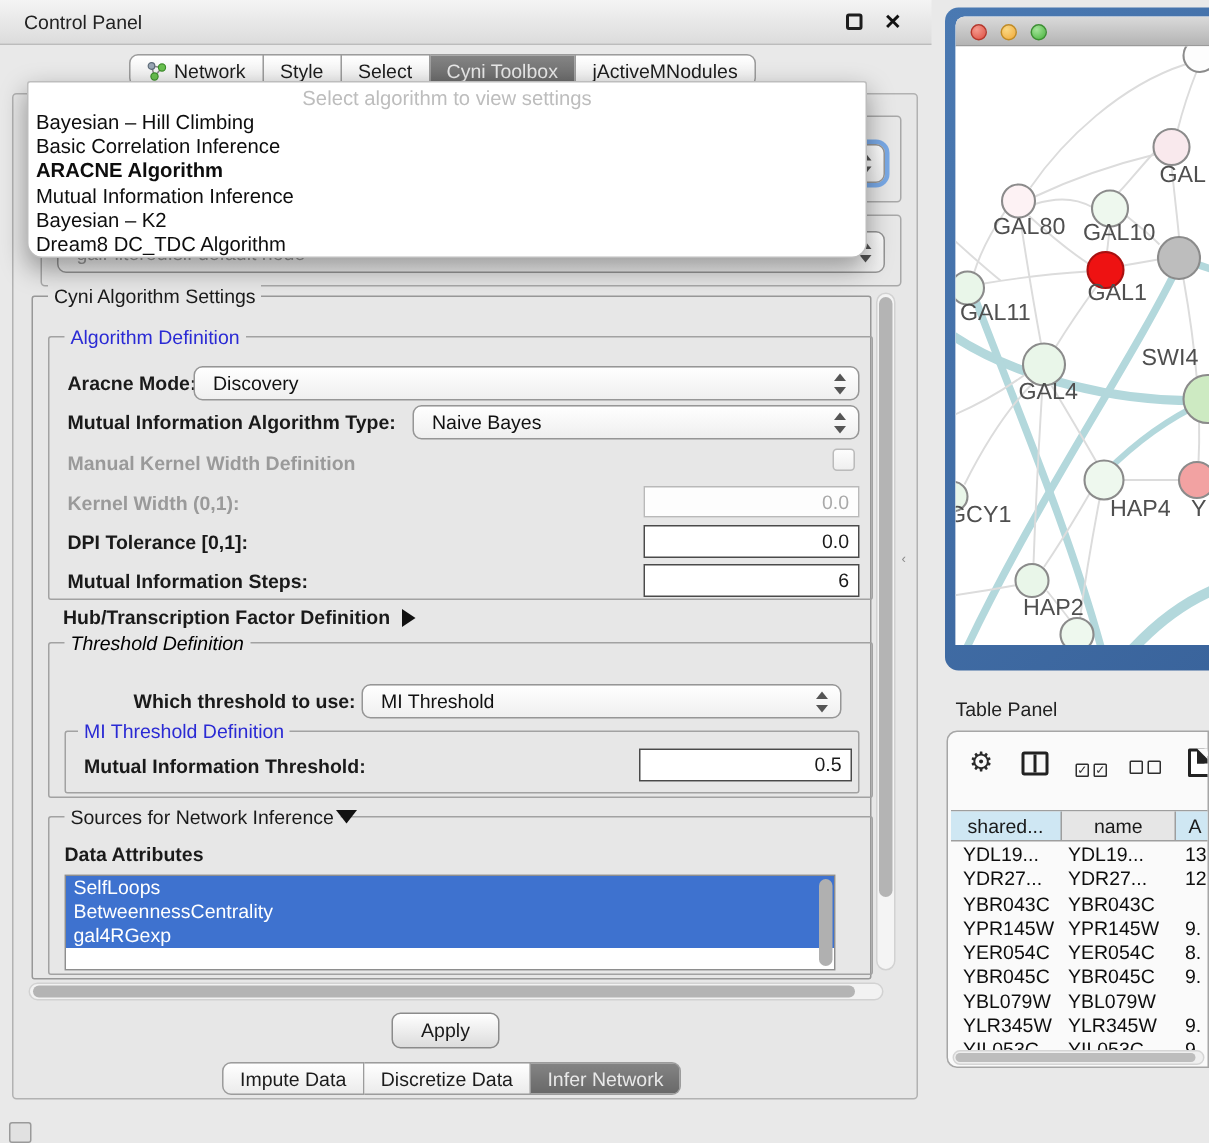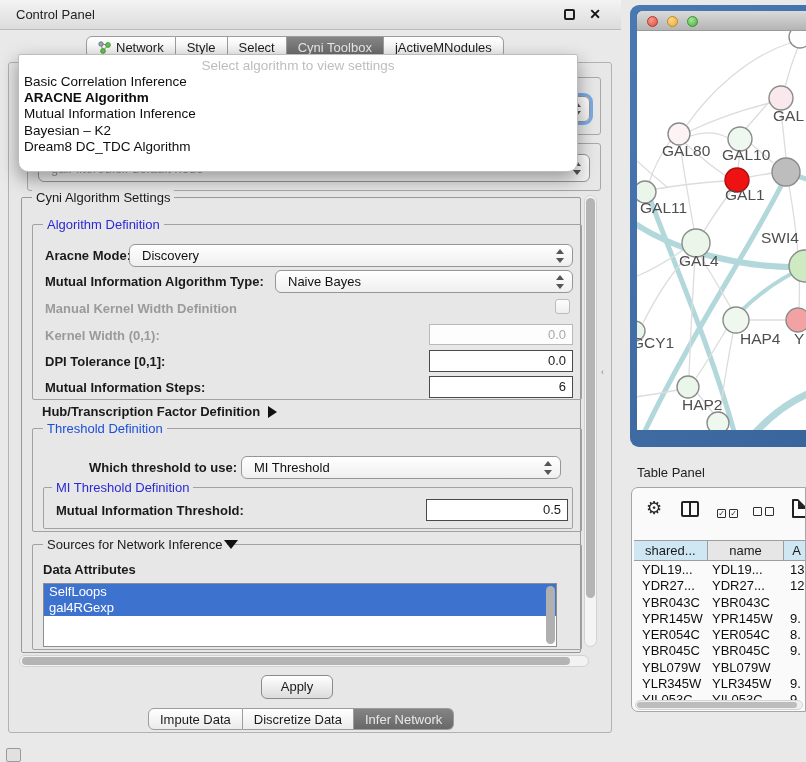--- a/index.html
+++ b/index.html
@@ -58,21 +58,21 @@
   .vsb { position:absolute; left:565px; top:6px; width:13px; height:452px;
          background:#f4f4f4; border:1px solid #d2d2d2; border-radius:7px; }
   .vsb .thumb { position:absolute; left:1px; top:2px; width:9px; height:400px; background:#b4b4b4; border-radius:5px; }
   .hsb { position:absolute; left:0; top:466px; width:570px; height:12px;
          background:#f2f2f2; border:1px solid #d2d2d2; border-radius:7px; }
   .hsb .thumb { position:absolute; left:2px; top:1px; width:548px; height:8px; background:#b4b4b4; border-radius:4px; }
 
   .fs { position:absolute; border:1px solid #a2a2a2; border-radius:2px; }
   .legend { position:absolute; top:-8px; left:10px; background:#e7e7e7; padding:0 4px; font-size:13px; }
   .legend.blue { color:#2a2ad4; }
-  .legend.green { color:#1d4ed8; }
+  .legend.green { color:#000000;font-style:italic; }
   .main-fs { left:2px; top:8px; width:560px; height:456px; border-color:#989898; }
 
   .lbl { position:absolute; font-weight:bold; font-size:13px; color:#1a1a1a; white-space:nowrap; }
   .lbl.dis { color:#9a9a9a;text-align:right; }
   .field { position:absolute; background:#fff; border:1.5px solid #4a4a4a; font-size:13px;
            text-align:right; padding:2px 6px 0 0; }
   .field.dis { border:1px solid #b9b9b9; color:#a9a9a9; background:#fdfdfd; }
   .checkbox { position:absolute; width:15px; height:15px; border:1px solid #bbb; border-radius:3px;
               background:linear-gradient(#fdfdfd,#efefef); }
   .arrow-right { display:inline-block; width:0; height:0; border-top:6px solid transparent;
@@ -239,20 +239,21 @@
             <div class="field" style="left:382px; top:11px; width:142px; height:22px;">0.5</div>
           </div>
         </div>
 
         <div class="fs" style="left:10px; top:346px; width:550px; height:106px;">
           <span class="legend"><span>Sources for Network Inference</span></span>
           <span class="arrow-down" style="position:absolute; left:185px; top:-5px;"></span>
           <span class="lbl" style="left:10px; top:17px;">Data Attributes</span>
           <div class="attr-list">
             <div class="li">SelfLoops</div>
+            <div class="li">BetweennessCentrality</div>
             <div class="li">gal4RGexp</div>
             <div class="lvsb"></div>
           </div>
         </div>
       </div>
 
       <div class="vsb">
           <div class="thumb"></div>
         </div>
       <div class="hsb">
@@ -270,20 +271,21 @@
         <span>Discretize Data</span>
       </div>
       <div class="tab selected">
         <span>Infer Network</span>
       </div>
     </div>
   </div>
 
   <div class="popup">
     <div class="ph">Select algorithm to view settings</div>
+    <div class="item">Bayesian – Hill Climbing</div>
     <div class="item">Basic Correlation Inference</div>
     <div class="item bold">ARACNE Algorithm</div>
     <div class="item">Mutual Information Inference</div>
     <div class="item">Bayesian – K2</div>
     <div class="item">Dream8 DC_TDC Algorithm</div>
   </div>
 
   <div class="splitter-mark">‹</div>
   <div class="corner-icon"></div>
 

